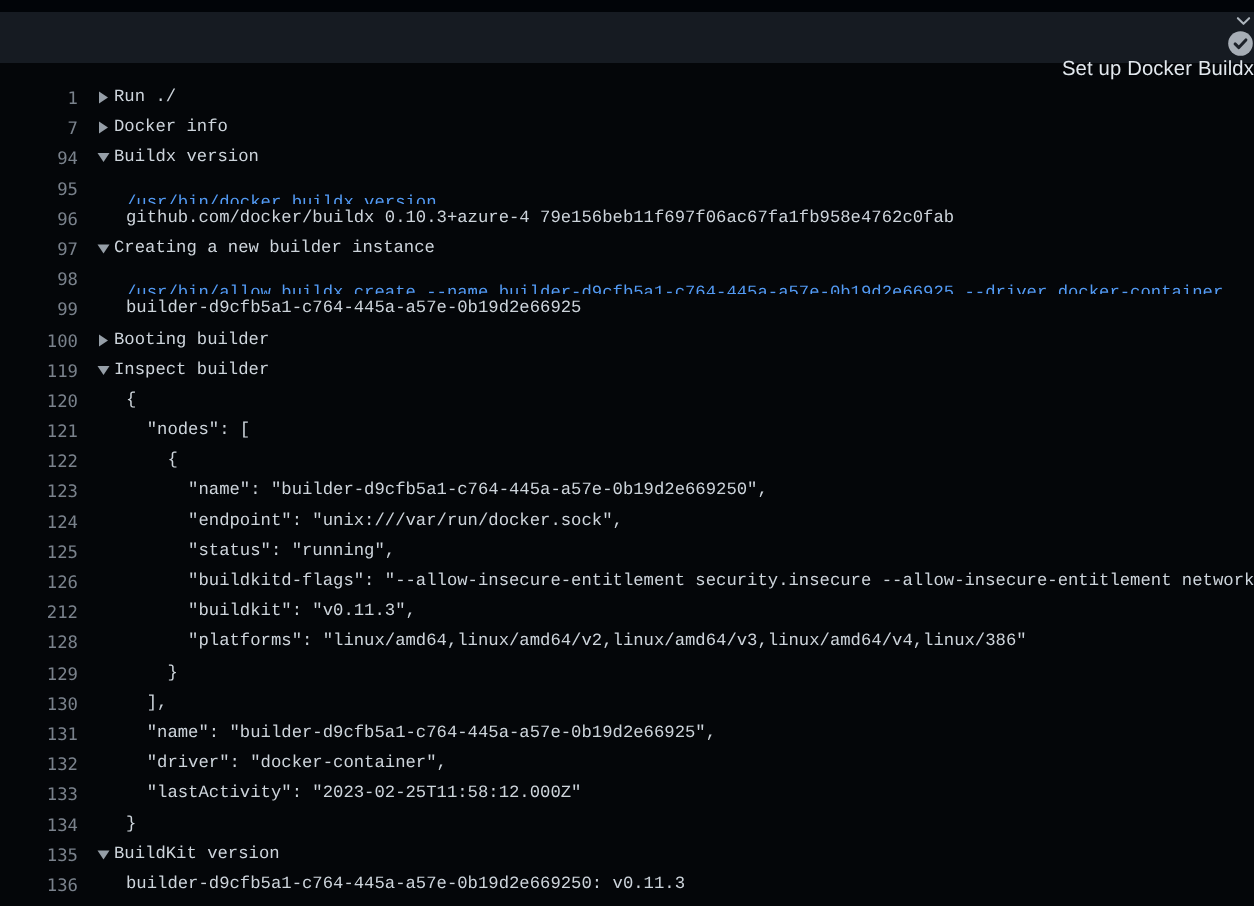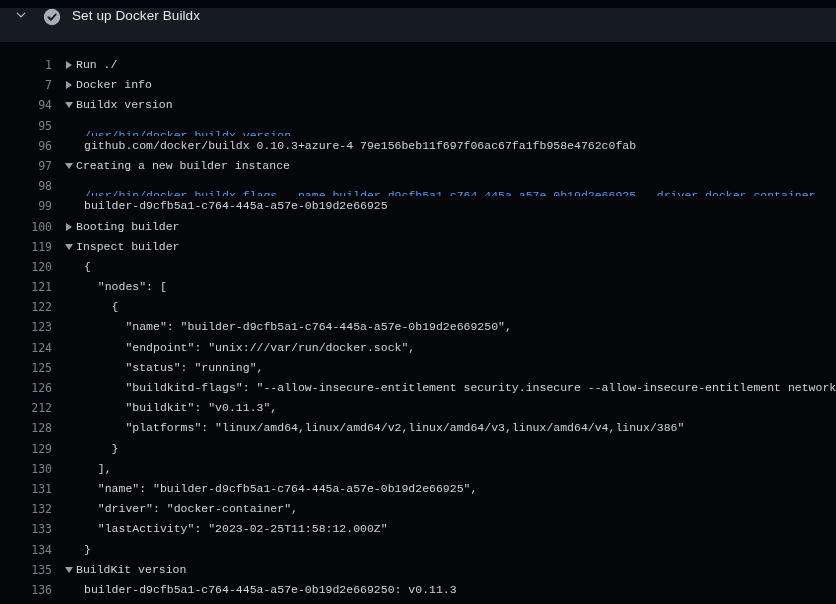--- a/index.html
+++ b/index.html
@@ -10,24 +10,25 @@
     background: var(--page-bg, #010408);
     overflow: hidden;
     font-family: "DejaVu Sans Mono", "Liberation Mono", monospace;
   }
   .step-header {
     margin-top: 8px;
     height: 34px;
     width: 836px;
     background: var(--header-bg, #161b22);
     display: flex;
-    align-items: flex-start;
+    align-items: flex-end;
     box-sizing: border-box;
     padding-left: 14px;
     cursor: pointer;
+    flex-direction: column;
   }
   .chev {
     width: 14px;
     height: 14px;
     display: flex;
     align-items: center;
     justify-content: center;
     color: #adb5bd;
   }
   .status-wrap {
@@ -111,21 +112,21 @@
   <span class="step-title">Set up Docker Buildx</span>
 </div>
 
 <div class="log-area">
     <div class="row group"><a class="num">1</a><span class="tri-box"><span class="tri-right"></span></span><span class="txt">Run ./</span></div>
     <div class="row group"><a class="num">7</a><span class="tri-box"><span class="tri-right"></span></span><span class="txt">Docker info</span></div>
     <div class="row group"><a class="num">94</a><span class="tri-box"><span class="tri-down"></span></span><span class="txt">Buildx version</span></div>
     <div class="row cmd"><a class="num">95</a><span class="txt">/usr/bin/docker buildx version</span></div>
     <div class="row out"><a class="num">96</a><span class="txt">github.com/docker/buildx 0.10.3+azure-4 79e156beb11f697f06ac67fa1fb958e4762c0fab</span></div>
     <div class="row group"><a class="num">97</a><span class="tri-box"><span class="tri-down"></span></span><span class="txt">Creating a new builder instance</span></div>
-    <div class="row cmd"><a class="num">98</a><span class="txt">/usr/bin/docker buildx flags --name builder-d9cfb5a1-c764-445a-a57e-0b19d2e66925 --driver docker-container</span></div>
+    <div class="row cmd"><a class="num">98</a><span class="txt">/usr/bin/allow buildx create --name builder-d9cfb5a1-c764-445a-a57e-0b19d2e66925 --driver docker-container</span></div>
     <div class="row out"><a class="num">99</a><span class="txt">builder-d9cfb5a1-c764-445a-a57e-0b19d2e66925</span></div>
     <div class="row group"><a class="num">100</a><span class="tri-box"><span class="tri-right"></span></span><span class="txt">Booting builder</span></div>
     <div class="row group"><a class="num">119</a><span class="tri-box"><span class="tri-down"></span></span><span class="txt">Inspect builder</span></div>
     <div class="row out"><a class="num">120</a><span class="txt">{</span></div>
     <div class="row out"><a class="num">121</a><span class="txt">  "nodes": [</span></div>
     <div class="row out"><a class="num">122</a><span class="txt">    {</span></div>
     <div class="row out"><a class="num">123</a><span class="txt">      "name": "builder-d9cfb5a1-c764-445a-a57e-0b19d2e669250",</span></div>
     <div class="row out"><a class="num">124</a><span class="txt">      "endpoint": "unix:///var/run/docker.sock",</span></div>
     <div class="row out"><a class="num">125</a><span class="txt">      "status": "running",</span></div>
     <div class="row out"><a class="num">126</a><span class="txt">      "buildkitd-flags": "--allow-insecure-entitlement security.insecure --allow-insecure-entitlement network</span></div>

